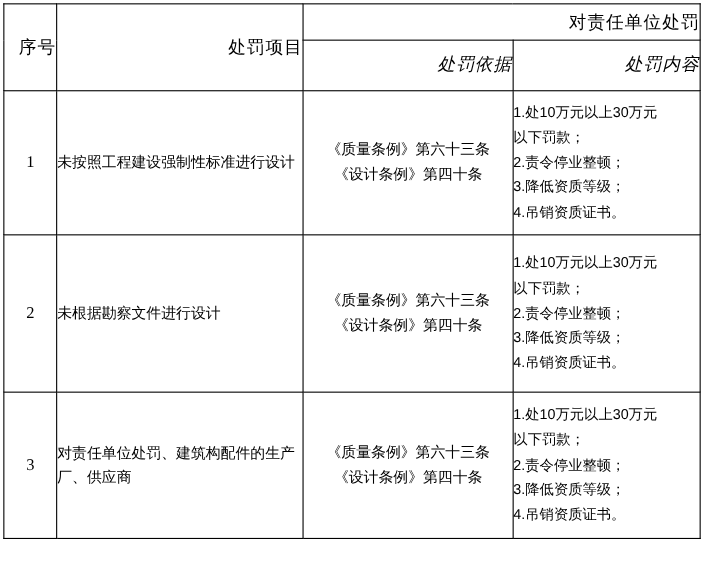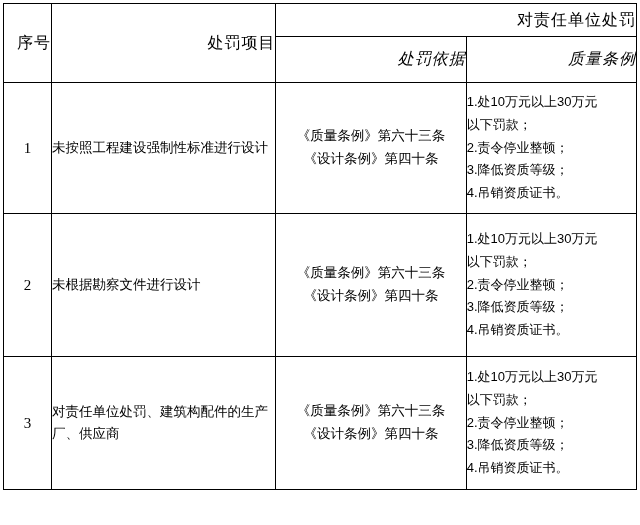--- a/index.html
+++ b/index.html
@@ -95,21 +95,21 @@
       <col class="c-content">
     </colgroup>
     <thead>
       <tr>
         <td class="hdr hdr-index" rowspan="2">序号</td>
         <td class="hdr hdr-item" rowspan="2">处罚项目</td>
         <td class="hdr hdr-top" colspan="2">对责任单位处罚</td>
       </tr>
       <tr>
         <td class="hdr hdr-sub">处罚依据</td>
-        <td class="hdr hdr-sub">质量条例</td>
+        <td class="hdr hdr-sub">处罚内容</td>
       </tr>
     </thead>
     <tbody>
       <tr class="row-1">
         <td class="cell-index">1</td>
         <td class="cell-item">未按照工程建设强制性标准进行设计</td>
         <td class="cell-basis">
           <div>《质量条例》第六十三条</div>
           <div>《设计条例》第四十条</div>
         </td>

